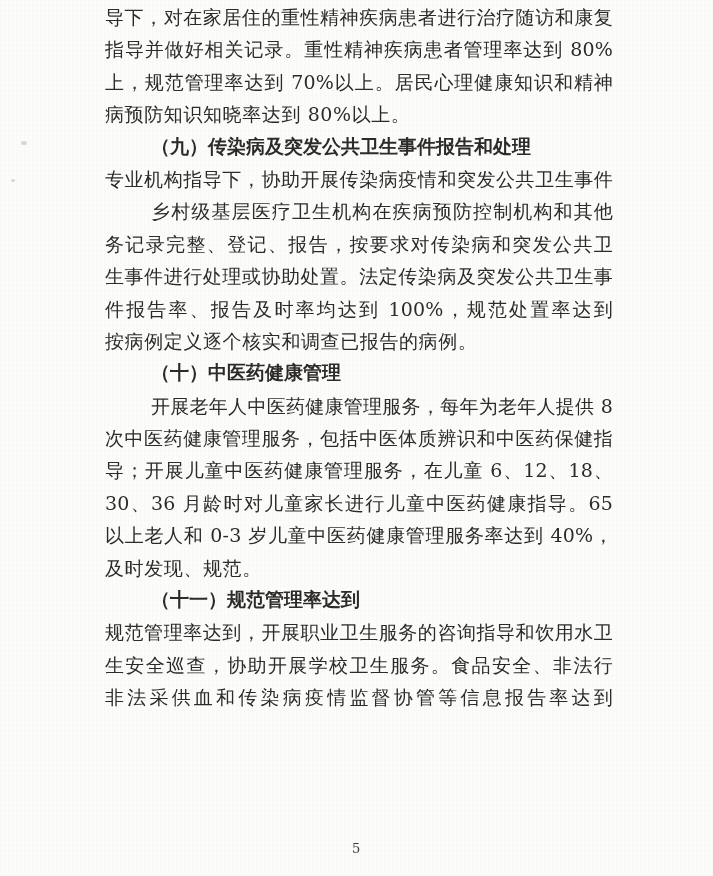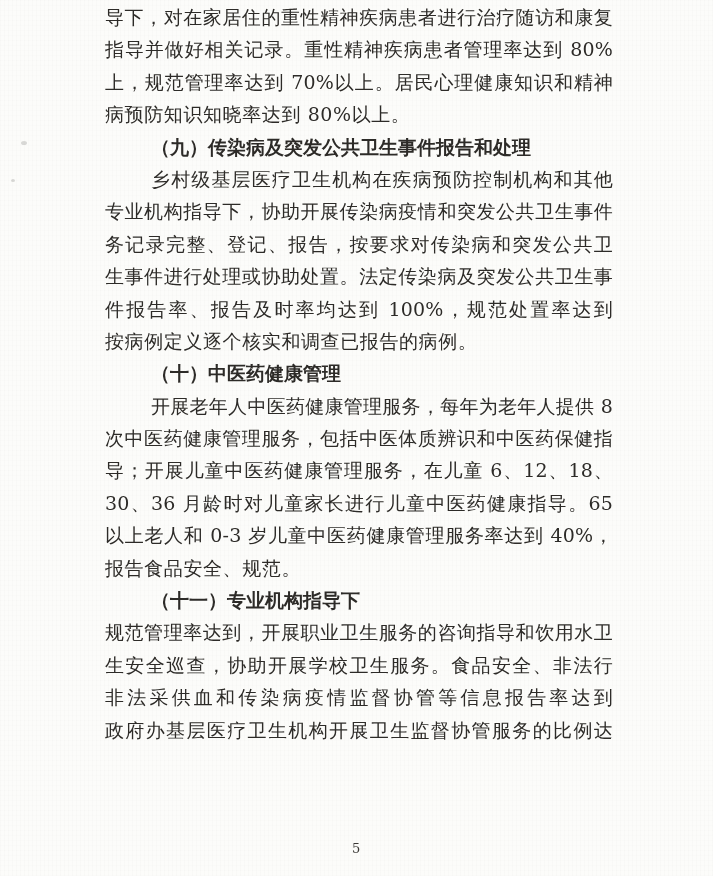--- a/index.html
+++ b/index.html
@@ -39,20 +39,21 @@
     text-align: center;
     text-align-last: left;
     letter-spacing: 0.6px;
   }
   .line.heading {
     text-align: left;
     text-align-last: left;
     font-weight: bold;
     padding-left: 46px;
     letter-spacing: 0;
+    font-family: Liberation Serif, serif;
   }
   .line.first {
     padding-left: 46px;
   }
   .page-number {
     position: absolute;
     left: 0;
     right: 0;
     top: 841px;
     text-align: center;
@@ -74,34 +75,33 @@
 <div class="page">
   <span class="artifact a1"></span>
   <span class="artifact a2"></span>
 
   <div class="content">
     <div class="line full">导下，对在家居住的重性精神疾病患者进行治疗随访和康复</div>
     <div class="line full">指导并做好相关记录。重性精神疾病患者管理率达到 80%以</div>
     <div class="line full">上，规范管理率达到 70%以上。居民心理健康知识和精神疾</div>
     <div class="line end">病预防知识知晓率达到 80%以上。</div>
     <div class="line heading">（九）传染病及突发公共卫生事件报告和处理</div>
+    <div class="line full">专业机构指导下，协助开展传染病疫情和突发公共卫生事件</div>
     <div class="line first">乡村级基层医疗卫生机构在疾病预防控制机构和其他</div>
-    <div class="line full">专业机构指导下，协助开展传染病疫情和突发公共卫生事件</div>
     <div class="line full">务记录完整、登记、报告，按要求对传染病和突发公共卫</div>
     <div class="line full">生事件进行处理或协助处置。法定传染病及突发公共卫生事</div>
     <div class="line full">件报告率、报告及时率均达到 100%，规范处置率达到 80%，</div>
     <div class="line end">按病例定义逐个核实和调查已报告的病例。</div>
     <div class="line heading">（十）中医药健康管理</div>
     <div class="line first">开展老年人中医药健康管理服务，每年为老年人提供 8</div>
     <div class="line full">次中医药健康管理服务，包括中医体质辨识和中医药保健指</div>
     <div class="line full">导；开展儿童中医药健康管理服务，在儿童 6、12、18、24、</div>
     <div class="line full">30、36 月龄时对儿童家长进行儿童中医药健康指导。65 岁</div>
     <div class="line full">以上老人和 0-3 岁儿童中医药健康管理服务率达到 40%，服</div>
-    <div class="line end">报告食品安全、规范。</div>
-    <div class="line heading">（十一）专业机构指导下</div>
+    <div class="line end">及时发现、规范。</div>
+    <div class="line heading">（十一）规范管理率达到</div>
     <div class="line full">规范管理率达到，开展职业卫生服务的咨询指导和饮用水卫</div>
     <div class="line full">生安全巡查，协助开展学校卫生服务。食品安全、非法行医、</div>
     <div class="line full">非法采供血和传染病疫情监督协管等信息报告率达到 100%。</div>
-    <div class="line full">政府办基层医疗卫生机构开展卫生监督协管服务的比例达</div>
   </div>
 
   <div class="page-number">5</div>
 </div>
 
 </body></html>

